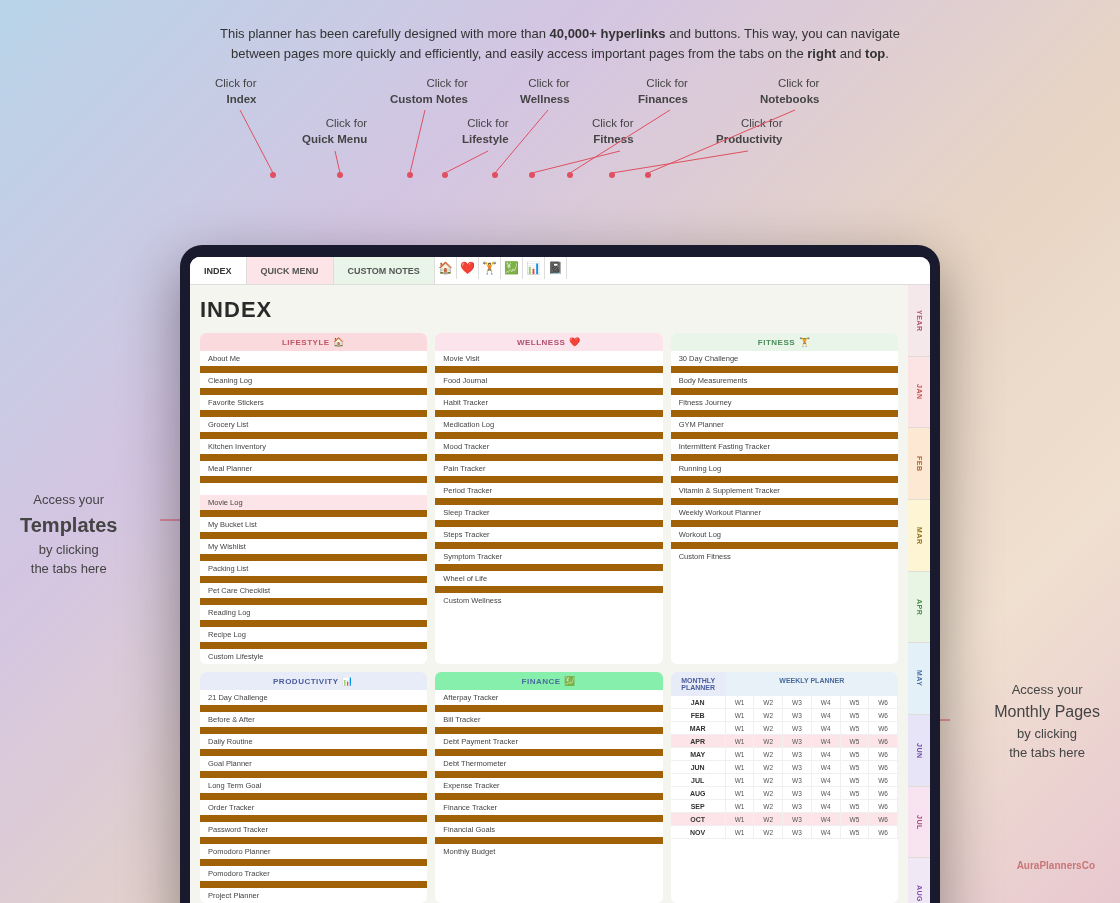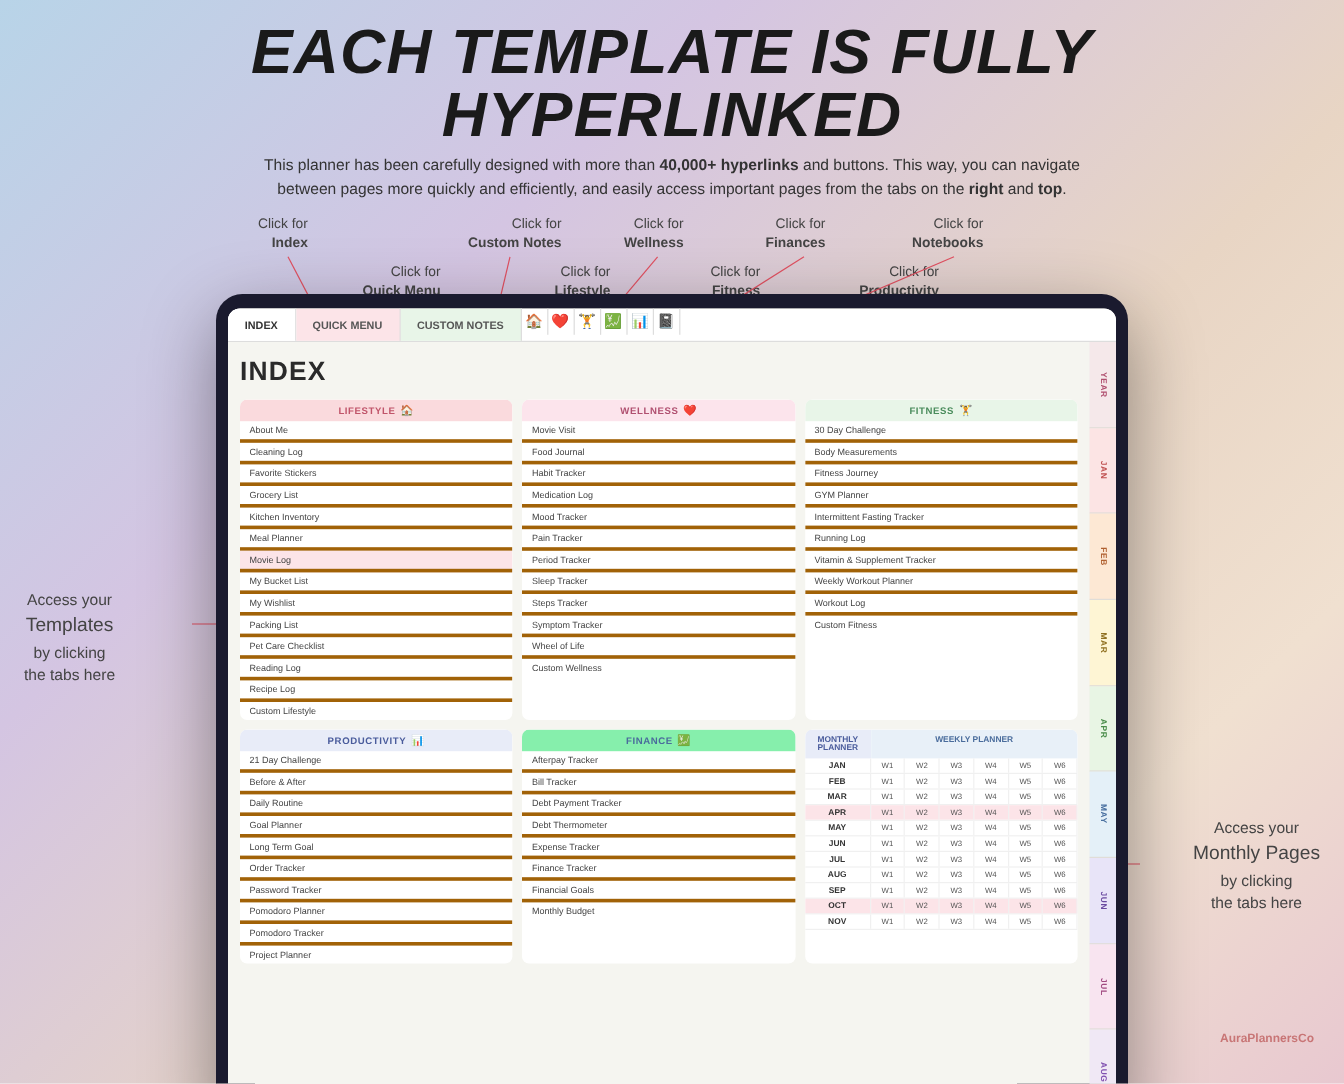--- a/index.html
+++ b/index.html
@@ -163,25 +163,25 @@
     .section-header.lifestyle { background: #fadadd; color: #c0556a; }
     .section-header.wellness { background: #fce4ec; color: #b05070; }
     .section-header.fitness { background: #e8f5e8; color: #4a8c5c; }
     .section-header.productivity { background: #e8ecf8; color: #4a5c9c; }
     .section-header.finance { background: #86efac; color: #4a6c9c; }
 
     .section-item {
       padding: 3px 8px;
       font-size: 7.5px;
       color: #444;
-      border-bottom: 3px solid #a16207;
+      border-bottom: 7px solid #a16207;
       cursor: pointer;
     }
     .section-item:last-child { border-bottom: none; }
-    .section-item.highlight { background: #fce4e8; }
+    .section-item.highlight { background: #fce4e8; margin-top: 12px; }
 
     
     .planner-section {
       background: #fff;
       border-radius: 6px;
       overflow: hidden;
       font-size: 8px;
     }
     .planner-header {
       display: grid;
@@ -256,22 +256,22 @@
     .side-label-left {
       position: absolute;
       left: 20px;
       top: 490px;
       font-size: 13px;
       color: #444;
       line-height: 1.5;
       text-align: center;
     }
     .side-label-left strong {
-      font-size: 16px;
-      font-weight: 400;
+      font-size: 20px;
+      font-weight: 700;
     }
     .side-label-right {
       position: absolute;
       right: 20px;
       top: 680px;
       font-size: 13px;
       color: #444;
       line-height: 1.5;
       text-align: center;
     }
@@ -296,21 +296,20 @@
       display: grid;
       grid-template-columns: 1fr 1fr 1fr;
       gap: 8px;
       margin-top: 8px;
     }
   </style>
 </head>
 <body>
 
 <div class="header">
-  <h1>EACH TEMPLATE IS FULLY HYPERLINKED</h1>
   <p>
     This planner has been carefully designed with more than <strong>40,000+ hyperlinks</strong> and buttons. This way, you can navigate between pages more quickly and efficiently, and easily access important pages from the tabs on the <strong>right</strong> and <strong>top</strong>.
   </p>
 </div>
 
 <div class="arrows-area">
 
   <div class="arrow-label" style="left:215px;top:2px;">Click for<br><strong>Index</strong></div>
   <div class="arrow-label" style="left:390px;top:2px;">Click for<br><strong>Custom Notes</strong></div>
   <div class="arrow-label" style="left:520px;top:2px;">Click for<br><strong>Wellness</strong></div>

